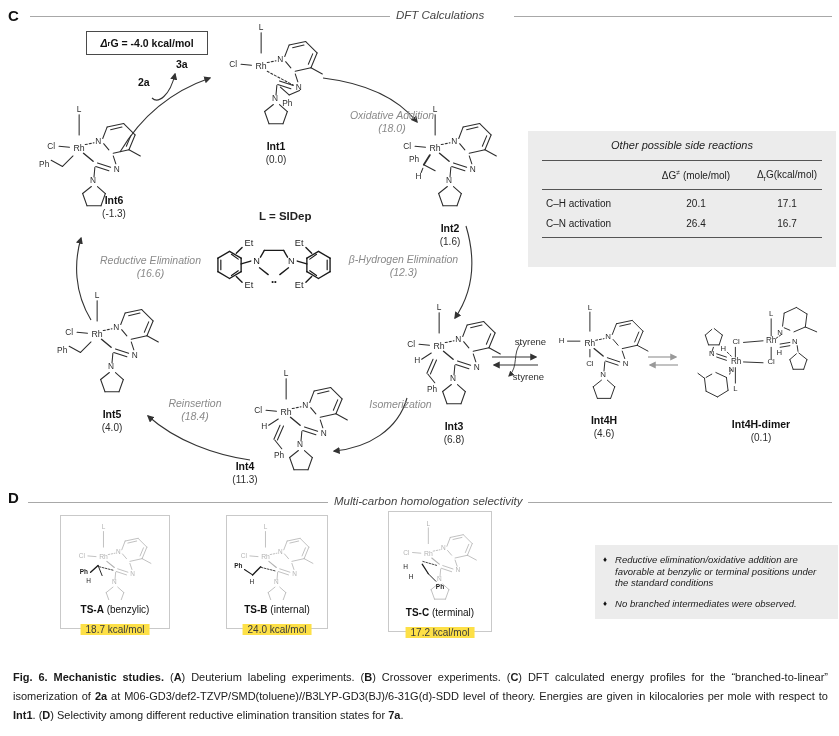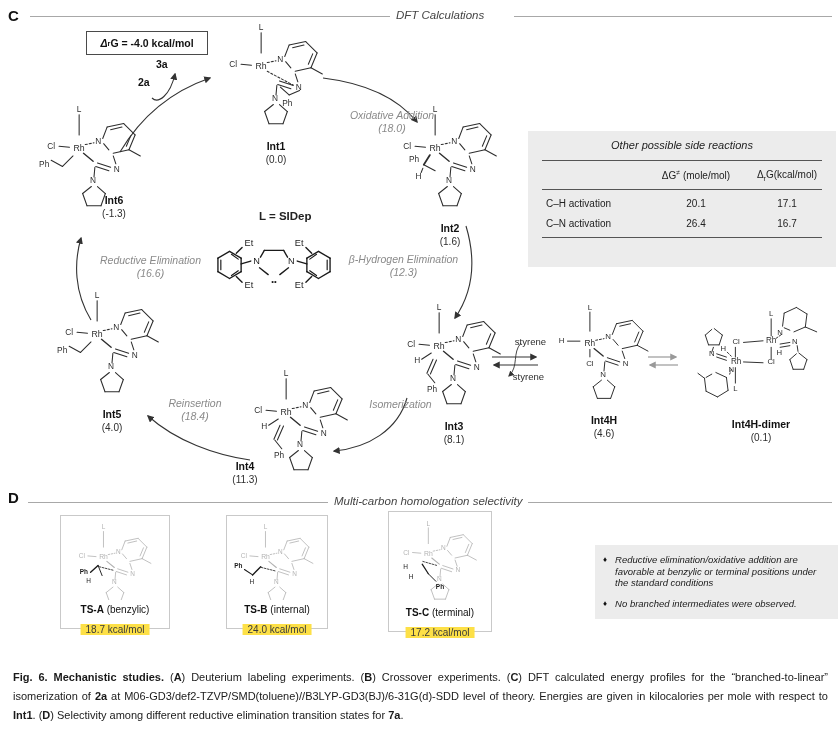--- a/index.html
+++ b/index.html
@@ -88,21 +88,21 @@
       <path d="M648,357 L676,357" marker-end="url(#ahg)"></path>
       <path d="M678,365 L650,365" marker-end="url(#ahg)"></path>
     </g>
   </svg>
 
   <div class="dg-box">
     <span class="it">Δ</span>
       <sub style="font-size:7.5px">r</sub>
       <span>G = -4.0 kcal/mol</span>
   </div>
-  <div class="small-bold" style="left:156px;top:58px">3a</div>
+  <div class="small-bold" style="left:176px;top:58px">3a</div>
   <div class="small-bold" style="left:138px;top:76px">2a</div>
   <div class="ligand-label" style="left:238px;top:210px">L = SIDep</div>
 
   <div class="step" style="left:318px;top:109px;width:148px">
     <div>Oxidative Addition</div>
     <div>(18.0)</div>
   </div>
   <div class="step" style="left:326px;top:253px;width:155px">
     <div>β-Hydrogen Elimination</div>
     <div>(12.3)</div>
@@ -234,21 +234,21 @@
         <text x="69" y="95" text-anchor="middle" font-size="9.5" fill="#2d2d2d" font-weight="normal">N</text>
         <text x="28" y="74" text-anchor="middle" font-size="9.5" fill="#2d2d2d" font-weight="normal">H</text>
         <line x1="33" y1="70" x2="44" y2="63" stroke="#2d2d2d" stroke-width="1.2" stroke-linecap="round"></line>
         <line x1="46" y1="70" x2="39" y2="86" stroke="#2d2d2d" stroke-width="1.2" stroke-linecap="round"></line>
         <line x1="50" y1="71" x2="43" y2="87" stroke="#2d2d2d" stroke-width="1.2" stroke-linecap="round"></line>
         <line x1="40" y1="87" x2="48" y2="97" stroke="#2d2d2d" stroke-width="1.2" stroke-linecap="round"></line>
         <text x="45" y="108" text-anchor="middle" font-size="9.5" fill="#2d2d2d" font-weight="normal">Ph</text>
       </svg>
     <div class="struct-label">
         <div class="sname">Int3</div>
-        <div class="senergy">(8.1)</div>
+        <div class="senergy">(6.8)</div>
       </div>
   </div>
   <div class="struct" id="s-int4" style="left:235px;top:364px">
     <svg class="mol" width="132" height="118" viewBox="0 0 140 135">
         <line x1="53" y1="17" x2="53" y2="40" stroke="#2d2d2d" stroke-width="1.2" stroke-linecap="round"></line>
         <line x1="30" y1="53" x2="42" y2="54" stroke="#2d2d2d" stroke-width="1.2" stroke-linecap="round"></line>
         <line x1="80" y1="44" x2="85" y2="31" stroke="#2d2d2d" stroke-width="1.2" stroke-linecap="round"></line>
         <line x1="85" y1="31" x2="104" y2="27" stroke="#2d2d2d" stroke-width="1.2" stroke-linecap="round"></line>
         <line x1="104" y1="27" x2="117" y2="40" stroke="#2d2d2d" stroke-width="1.2" stroke-linecap="round"></line>
         <line x1="117" y1="40" x2="110" y2="57" stroke="#2d2d2d" stroke-width="1.2" stroke-linecap="round"></line>

